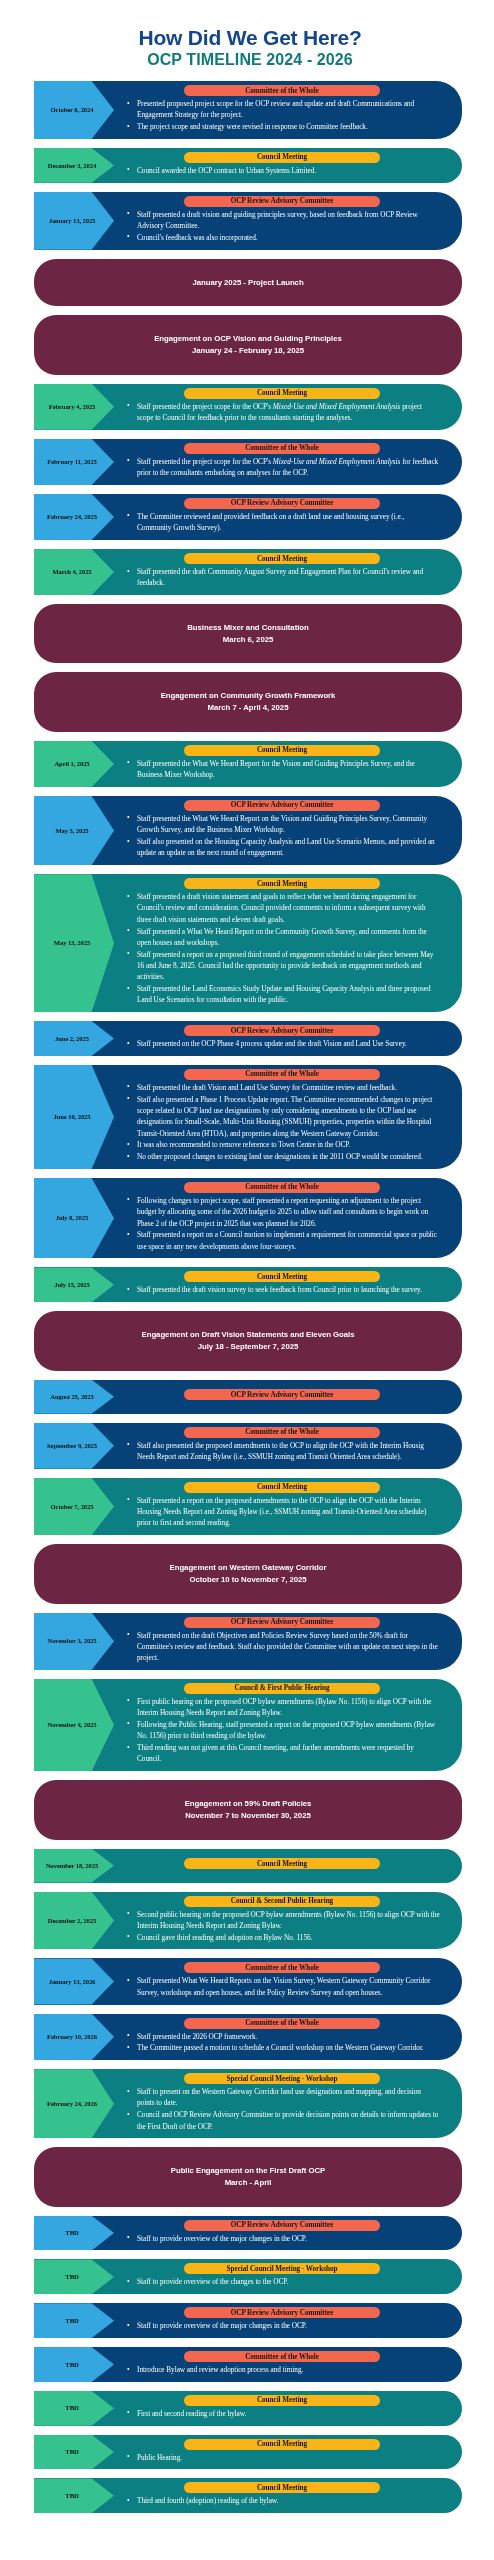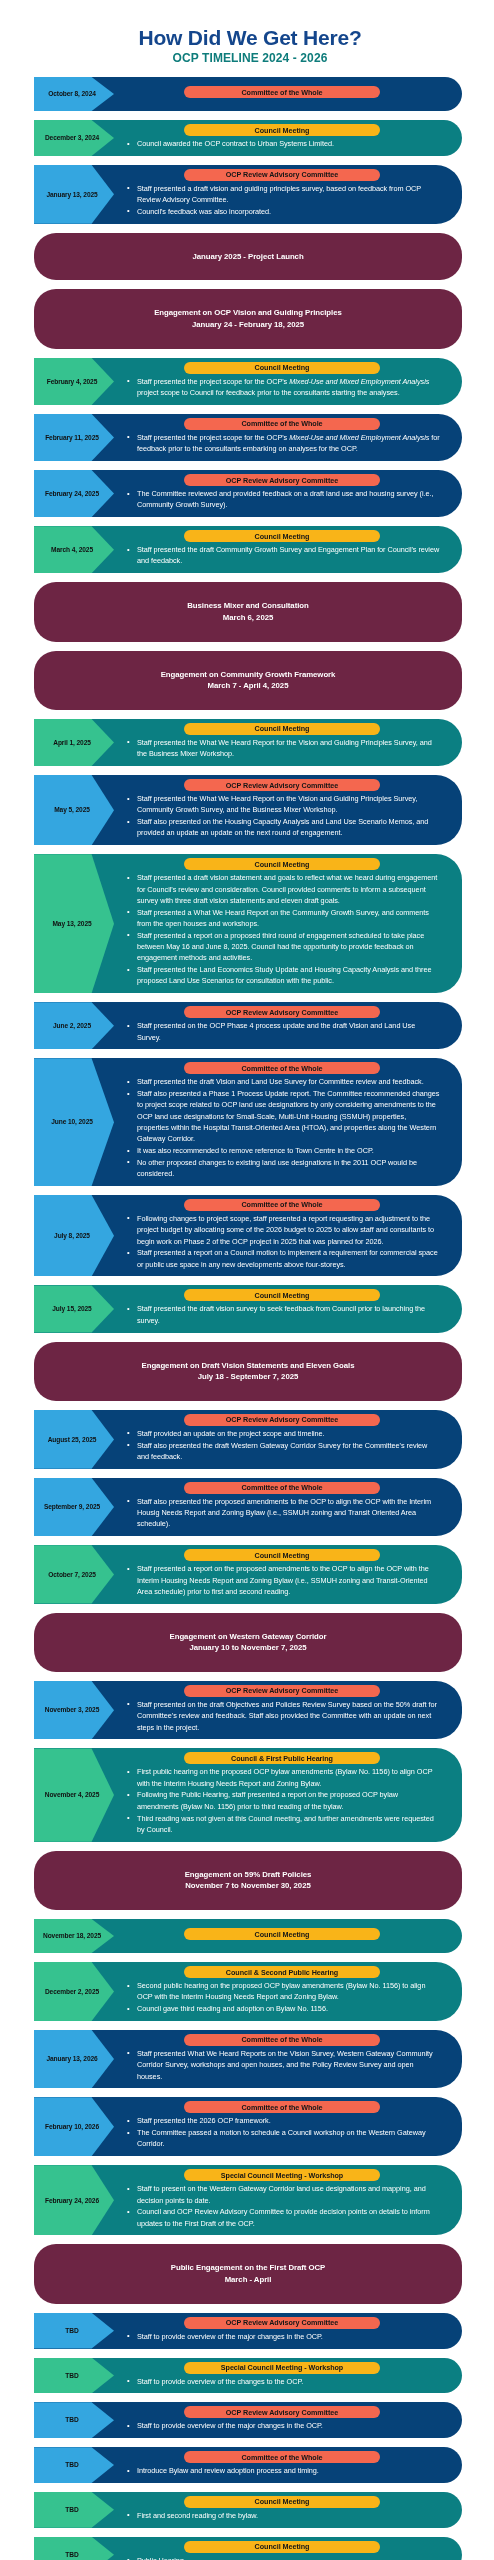--- a/index.html
+++ b/index.html
@@ -15,37 +15,38 @@
   .header { text-align: center; padding: 26px 10px 12px 16px; }
   .header h1 {
     color: #14468c;
     font-size: 21px;
     font-weight: bold;
     letter-spacing: -0.2px;
     line-height: 1.1;
   }
   .header h2 {
     color: #0e7c7b;
-    font-size: 12px;
+    font-size: 16px;
     font-weight: bold;
     letter-spacing: 0.1px;
     margin-top: 2px;
   }
 
   
   .rows { padding: 0 32px 0 34px; }
 
   .row {
     position: relative;
     display: flex;
     align-items: stretch;
     margin-bottom: 9px;
     border-radius: 0 26px 26px 0;
     overflow: hidden;
     min-height: 34px;
+    font-family: Liberation Serif, serif;
   }
 
   
   .date-cell {
     position: relative;
     flex: 0 0 80px;
     display: flex;
     align-items: center;
     justify-content: center;
     padding: 4px 8px 4px 4px;
@@ -150,20 +151,24 @@
   </div>
 
   <div class="rows" id="rows-container">
       <div class="row theme-blue">
         <div class="date-cell">
           <div class="chev"></div>
           <div class="date-text">October 8, 2024</div>
         </div>
         <div class="content">
           <div class="pill">Committee of the Whole</div>
+          <ul class="bullets">
+            <li>Presented proposed project scope for the OCP review and update and draft Communications and Engagement Strategy for the project.</li>
+            <li>The project scope and strategy were revised in response to Committee feedback.</li>
+          </ul>
         </div>
       </div>
       <div class="row theme-teal">
         <div class="date-cell">
           <div class="chev"></div>
           <div class="date-text">December 3, 2024</div>
         </div>
         <div class="content">
           <div class="pill">Council Meeting</div>
           <ul class="bullets">
@@ -223,21 +228,21 @@
         </div>
       </div>
       <div class="row theme-teal">
         <div class="date-cell">
           <div class="chev"></div>
           <div class="date-text">March 4, 2025</div>
         </div>
         <div class="content">
           <div class="pill">Council Meeting</div>
           <ul class="bullets">
-            <li>Staff presented the draft Community Growth Survey and Engagement Plan for Council's review and feedabck.</li>
+            <li>Staff presented the draft Community August Survey and Engagement Plan for Council's review and feedabck.</li>
           </ul>
         </div>
       </div>
       <div class="banner"><span class="l1">Business Mixer and Consultation</span><span class="l2">March 6, 2025</span></div>
       <div class="banner"><span class="l1">Engagement on Community Growth Framework</span><span class="l2">March 7 - April 4, 2025</span></div>
       <div class="row theme-teal">
         <div class="date-cell">
           <div class="chev"></div>
           <div class="date-text">April 1, 2025</div>
         </div>
@@ -329,24 +334,20 @@
         </div>
       </div>
       <div class="banner"><span class="l1">Engagement on Draft Vision Statements and Eleven Goals</span><span class="l2">July 18 - September 7, 2025</span></div>
       <div class="row theme-blue">
         <div class="date-cell">
           <div class="chev"></div>
           <div class="date-text">August 25, 2025</div>
         </div>
         <div class="content">
           <div class="pill">OCP Review Advisory Committee</div>
-          <ul class="bullets">
-            <li>Staff provided an update on the project scope and timeline.</li>
-            <li>Staff also presented the draft Western Gateway Corridor Survey for the Committee's review and feedback.</li>
-          </ul>
         </div>
       </div>
       <div class="row theme-blue">
         <div class="date-cell">
           <div class="chev"></div>
           <div class="date-text">September 9, 2025</div>
         </div>
         <div class="content">
           <div class="pill">Committee of the Whole</div>
           <ul class="bullets">
@@ -359,21 +360,21 @@
           <div class="chev"></div>
           <div class="date-text">October 7, 2025</div>
         </div>
         <div class="content">
           <div class="pill">Council Meeting</div>
           <ul class="bullets">
             <li>Staff presented a report on the proposed amendments to the OCP to align the OCP with the Interim Housing Needs Report and Zoning Bylaw (i.e., SSMUH zoning and Transit-Oriented Area schedule) prior to first and second reading.</li>
           </ul>
         </div>
       </div>
-      <div class="banner"><span class="l1">Engagement on Western Gateway Corridor</span><span class="l2">January 10 to November 7, 2025</span></div>
+      <div class="banner"><span class="l1">Engagement on Western Gateway Corridor</span><span class="l2">October 10 to November 7, 2025</span></div>
       <div class="row theme-blue">
         <div class="date-cell">
           <div class="chev"></div>
           <div class="date-text">November 3, 2025</div>
         </div>
         <div class="content">
           <div class="pill">OCP Review Advisory Committee</div>
           <ul class="bullets">
             <li>Staff presented on the draft Objectives and Policies Review Survey based on the 50% draft for Committee's review and feedback. Staff also provided the Committee with an update on next steps in the project.</li>
           </ul>

